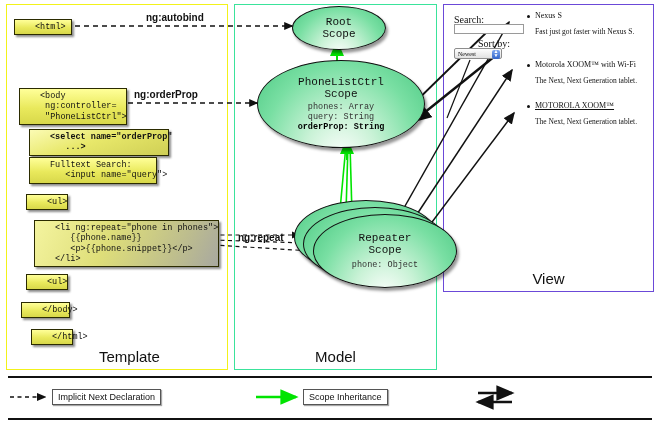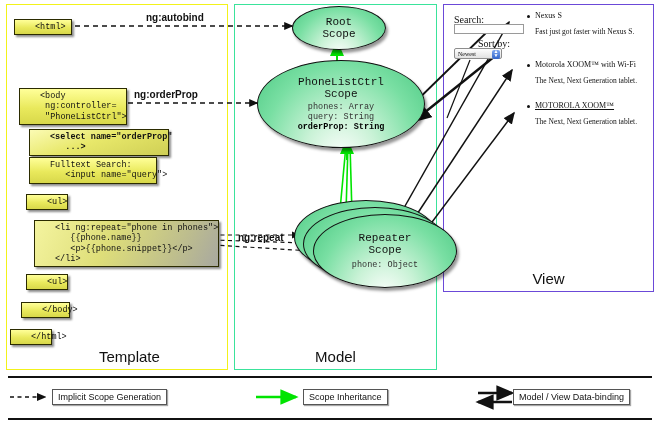--- a/index.html
+++ b/index.html
@@ -146,21 +146,21 @@
 
   <div class="codebox greyish" style="left:34px;top:220px;width:185px;">&lt;li ng:repeat="phone in phones"&gt;
    {{phone.name}}
    &lt;p&gt;{{phone.snippet}}&lt;/p&gt;
 &lt;/li&gt;</div>
 
   <div class="codebox" style="left:26px;top:274px;width:34px;">&lt;ul&gt;</div>
 
   <div class="codebox" style="left:21px;top:302px;width:49px;">&lt;/body&gt;</div>
 
-  <div class="codebox" style="left:10px;top:329px;width:34px;">&lt;/html&gt;</div>
+  <div class="codebox" style="left:31px;top:329px;width:34px;">&lt;/html&gt;</div>
 
   <div class="conn-label" style="left:146px;top:12px;">ng:autobind</div>
   <div class="conn-label" style="left:134px;top:89px;">ng:orderProp</div>
   <div class="conn-label" style="left:238px;top:221px;margin-top:11px;">ng:repeat</div>
 
   <div class="scope" style="left:292px;top:6px;width:92px;height:42px;">
     <div class="ttl" style="font-size:11px;line-height:1.12;white-space:pre;">Root
 Scope</div>
   </div>
 
@@ -216,18 +216,17 @@
         <marker id="lg-solid" markerWidth="7" markerHeight="7" refX="6" refY="3" orient="auto">
           <path d="M0,0 L7,3 L0,6 z" fill="#111"></path>
         </marker>
       </defs>
       <path d="M10,21 L45,21" stroke="#111" stroke-width="1.4" stroke-dasharray="4,3.5" fill="none" marker-end="url(#lg-dash)"></path>
       <path d="M256,21 L296,21" stroke="#00e400" stroke-width="2.6" fill="none" marker-end="url(#lg-green)"></path>
       <path d="M478,17 L512,17" stroke="#111" stroke-width="2.6" fill="none" marker-end="url(#lg-solid)"></path>
       <path d="M512,26 L478,26" stroke="#111" stroke-width="2.6" fill="none" marker-end="url(#lg-solid)"></path>
     </svg>
 
-    <div class="legend-box" style="left:52px;top:13px;">Implicit Scope Generation</div>
+    <div class="legend-box" style="left:52px;top:13px;">Implicit Next Declaration</div>
     <div class="legend-box" style="left:303px;top:13px;">Scope Inheritance</div>
-    <div class="legend-box" style="left:513px;top:13px;">Model / View Data-binding</div>
   </div>
 
 </div>
 
 </body></html>

